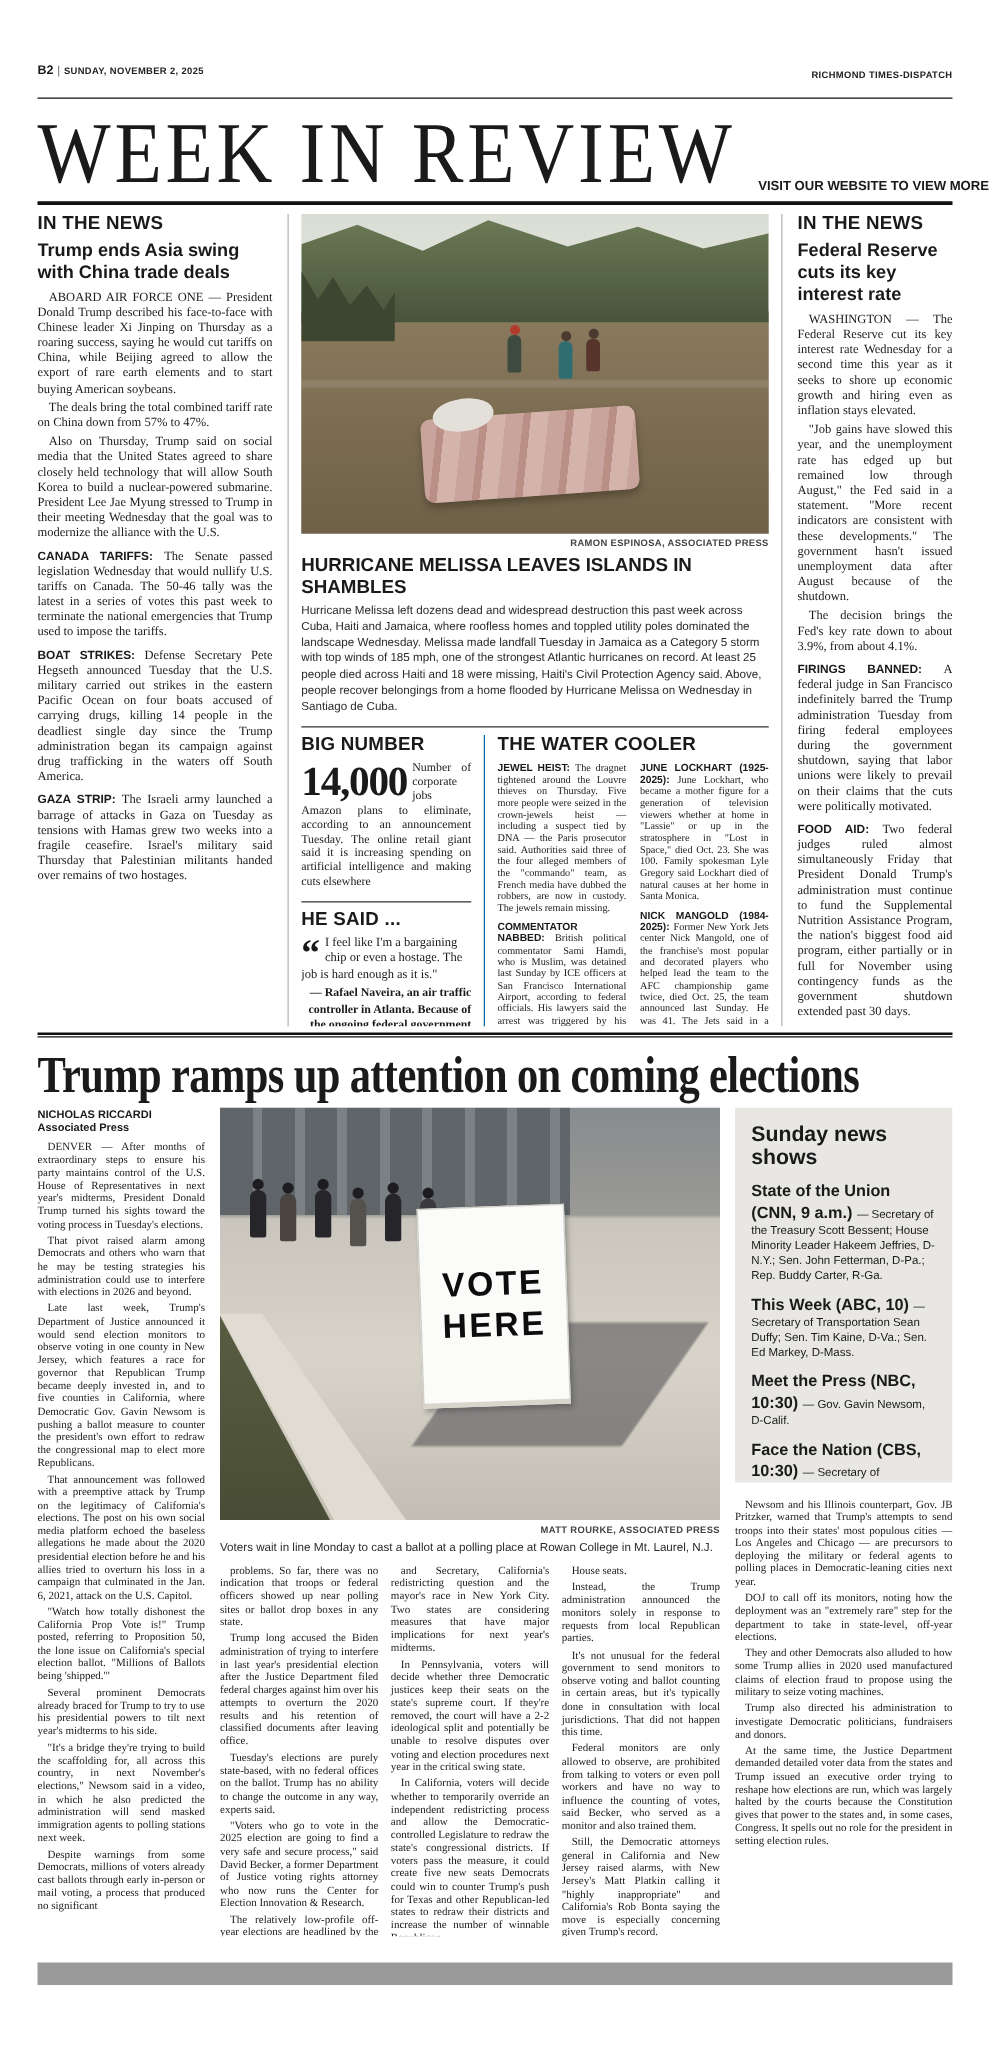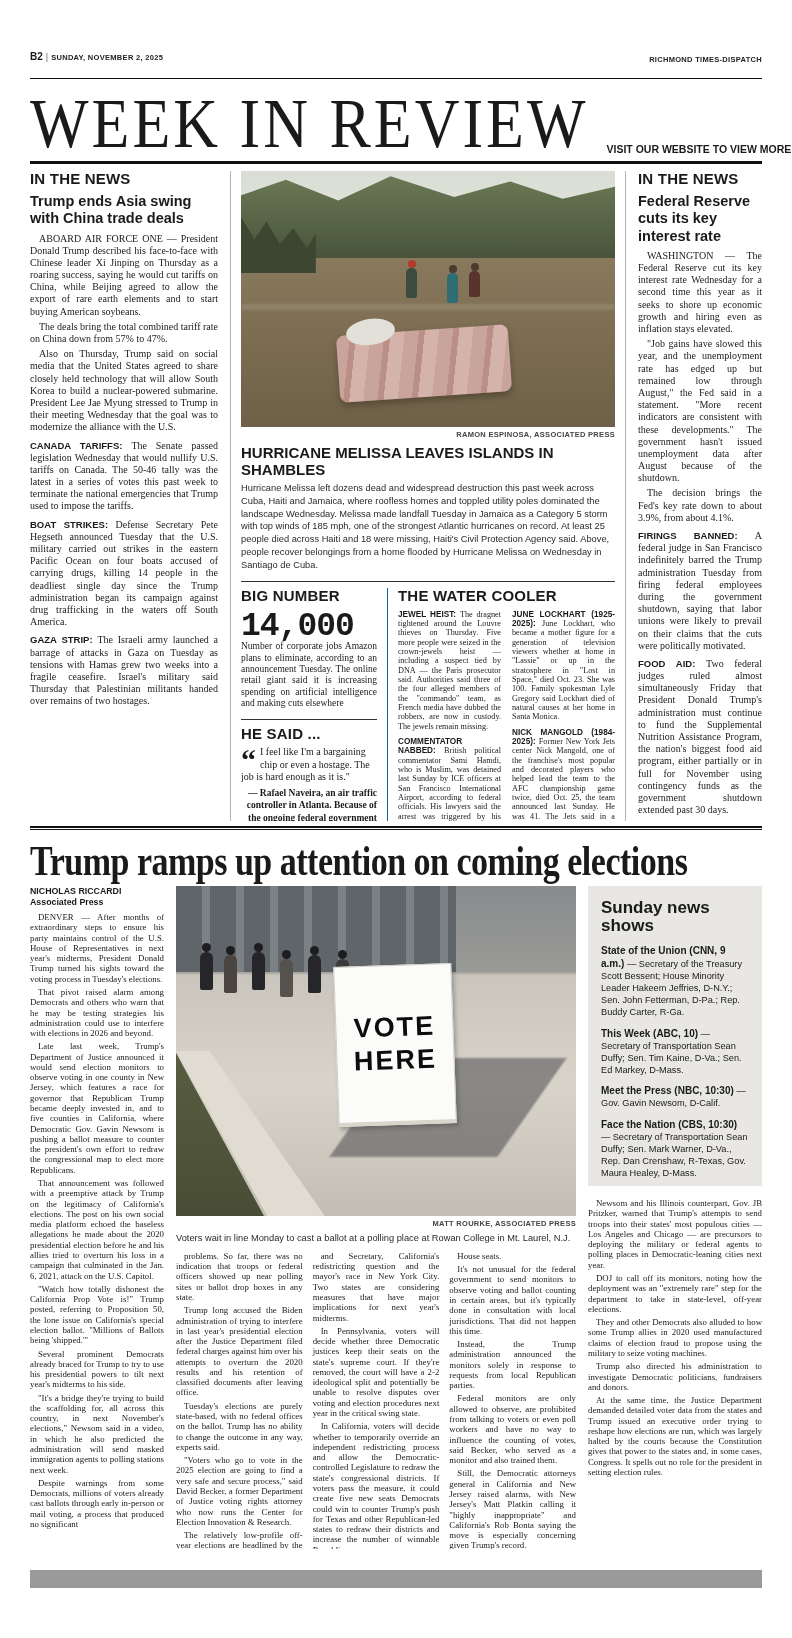--- a/index.html
+++ b/index.html
@@ -63,21 +63,21 @@
                 font-size:15px; margin-top:5px; }
   .caption { font-family:"Liberation Sans","DejaVu Sans",sans-serif; font-size:9.3px;
              color:#2a2a2a; line-height:1.38; margin-top:4px; }
 
   
   .mid-row { display:grid; grid-template-columns:146px 1fr; column-gap:0; border-top:1px solid #333;
              margin-top:9px; padding-top:6px; height:292px; overflow:hidden; }
   .mid-left { padding-right:10px; }
   .mid-right { border-left:1px solid #0369a1; padding-left:10px; }
   .bignum-wrap { margin-top:6px; font-size:9.5px; line-height:1.2; text-align:justify; }
-  .bignum { float:left; font-family:Liberation Mono, monospace; font-weight:bold;
+  .bignum { float:left; font-family:Liberation Serif, serif; font-weight:bold;
             font-size:33px; letter-spacing:-1px; line-height:.9; margin:2px 4px 0 0; }
   .rule-top2 { border-top:1px solid #333; margin-top:9px; padding-top:6px; }
   .quote-wrap { margin-top:5px; font-size:10px; line-height:1.25; }
   .quote-glyph { float:left; font-size:30px; font-weight:bold; line-height:.7; margin:3px 4px 0 0; font-family:"Liberation Serif",serif; }
   .quote-attr { font-weight:bold; font-size:9.5px; line-height:1.3; text-align:right; margin-top:3px; }
   .wc-cols { column-count:2; column-gap:11px; font-size:8.2px; line-height:1.14; text-align:justify; margin-top:6px; }
   .wc-cols p { margin-bottom:6px; }
   .wc-cols .lead { font-size:8.2px; }
 
   
@@ -111,21 +111,21 @@
   .vote-sign span { font-family:"Liberation Sans","DejaVu Sans",sans-serif; font-weight:bold;
                     font-size:27px; letter-spacing:2px; color:#0d0d0d; line-height:1; }
 
   .three-cols { display:flex; gap:10px; margin-top:6px; height:298px; overflow:hidden; }
   .three-cols > div { flex:1; }
 
   .shows-box { background:#e8e7e4; padding:13px 13px 10px 13px; height:300px; overflow:hidden; }
   .shows-box h3 { font-family:"Liberation Sans","DejaVu Sans",sans-serif; font-weight:bold; font-size:17px; line-height:1.05; margin-bottom:9px; }
   .shows-list { font-family:"Liberation Sans","DejaVu Sans",sans-serif; font-size:9.2px; line-height:1.32; }
   .shows-list p { margin-bottom:8px; }
-  .shows-list .lead { font-size:10px; }
+  .shows-list .lead { font-size:13px; }
   .b-right .body-sm { margin-top:12px; }
 
   .gray-bar { height:18px; background:#9a9a9a; margin-top:8px; }
 </style>
 </head>
 <body>
 
 <div class="page">
 
   <header class="topbar">
@@ -264,22 +264,22 @@
               <p>"Voters who go to vote in the 2025 election are going to find a very safe and secure process," said David Becker, a former Department of Justice voting rights attorney who now runs the Center for Election Innovation &amp; Research.</p>
               <p>The relatively low-profile off-year elections are headlined by the races for governor in New Jersey</p>
             </div>
           <div class="body-sm">
               <p>and Secretary, California's redistricting question and the mayor's race in New York City. Two states are considering measures that have major implications for next year's midterms.</p>
               <p>In Pennsylvania, voters will decide whether three Democratic justices keep their seats on the state's supreme court. If they're removed, the court will have a 2-2 ideological split and potentially be unable to resolve disputes over voting and election procedures next year in the critical swing state.</p>
               <p>In California, voters will decide whether to temporarily override an independent redistricting process and allow the Democratic-controlled Legislature to redraw the state's congressional districts. If voters pass the measure, it could create five new seats Democrats could win to counter Trump's push for Texas and other Republican-led states to redraw their districts and increase the number of winnable Republican</p>
             </div>
           <div class="body-sm">
               <p>House seats.</p>
+              <p>Instead, the Trump administration announced the monitors solely in response to requests from local Republican parties.</p>
               <p>It's not unusual for the federal government to send monitors to observe voting and ballot counting in certain areas, but it's typically done in consultation with local jurisdictions. That did not happen this time.</p>
-              <p>Instead, the Trump administration announced the monitors solely in response to requests from local Republican parties.</p>
               <p>Federal monitors are only allowed to observe, are prohibited from talking to voters or even poll workers and have no way to influence the counting of votes, said Becker, who served as a monitor and also trained them.</p>
               <p>Still, the Democratic attorneys general in California and New Jersey raised alarms, with New Jersey's Matt Platkin calling it "highly inappropriate" and California's Rob Bonta saying the move is especially concerning given Trump's record.</p>
             </div>
         </div>
       </div>
 
       <div class="b-right">
         <aside class="shows-box">
           <h3>Sunday news shows</h3>
           <div class="shows-list">

